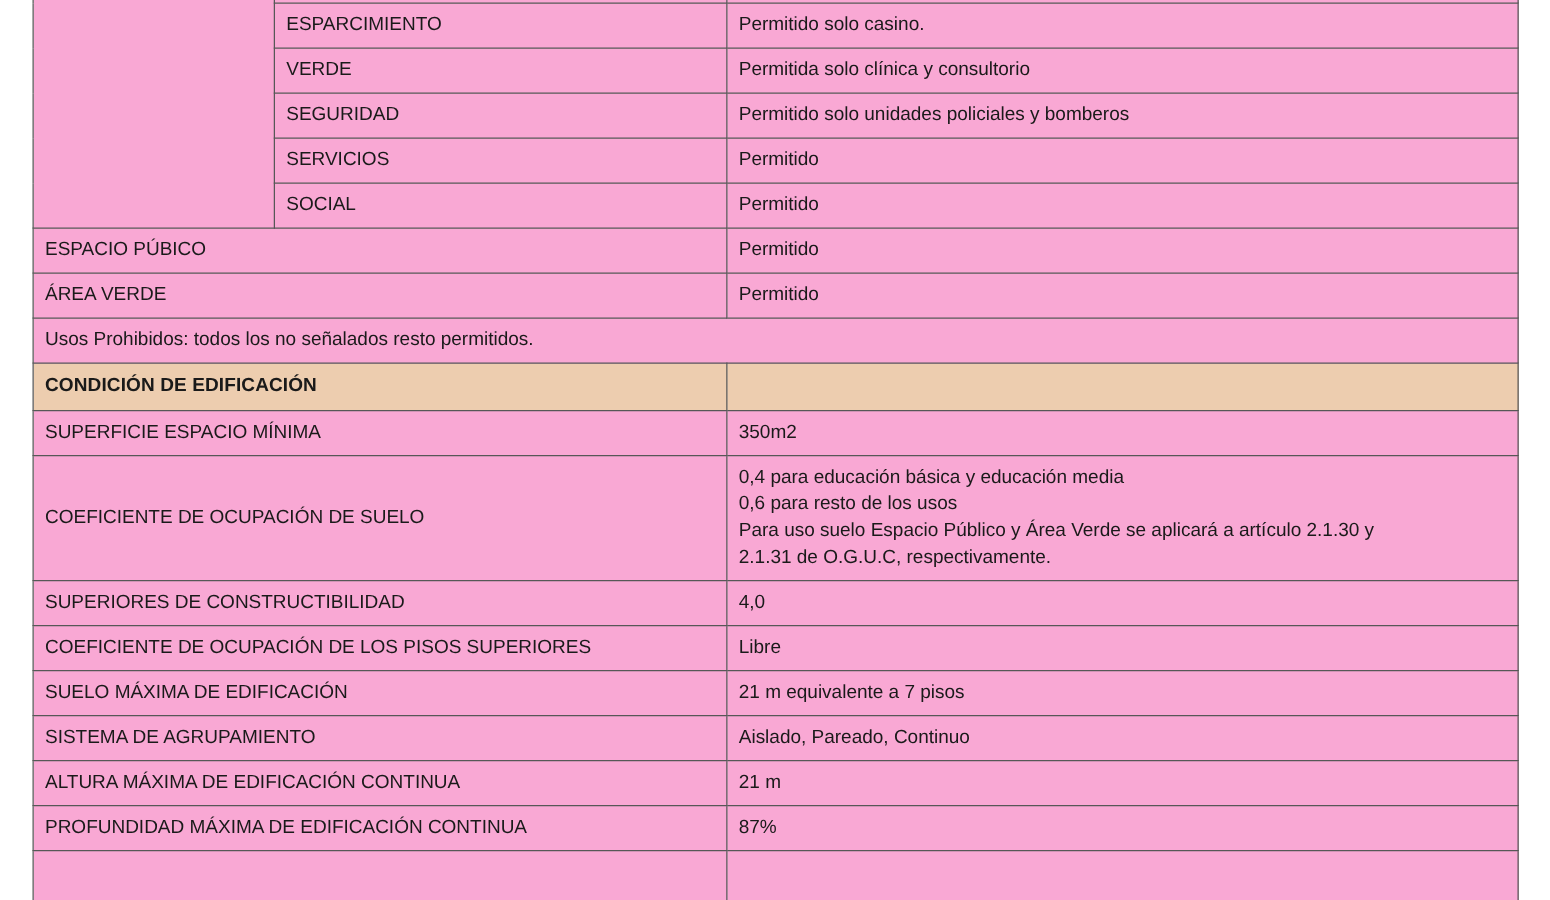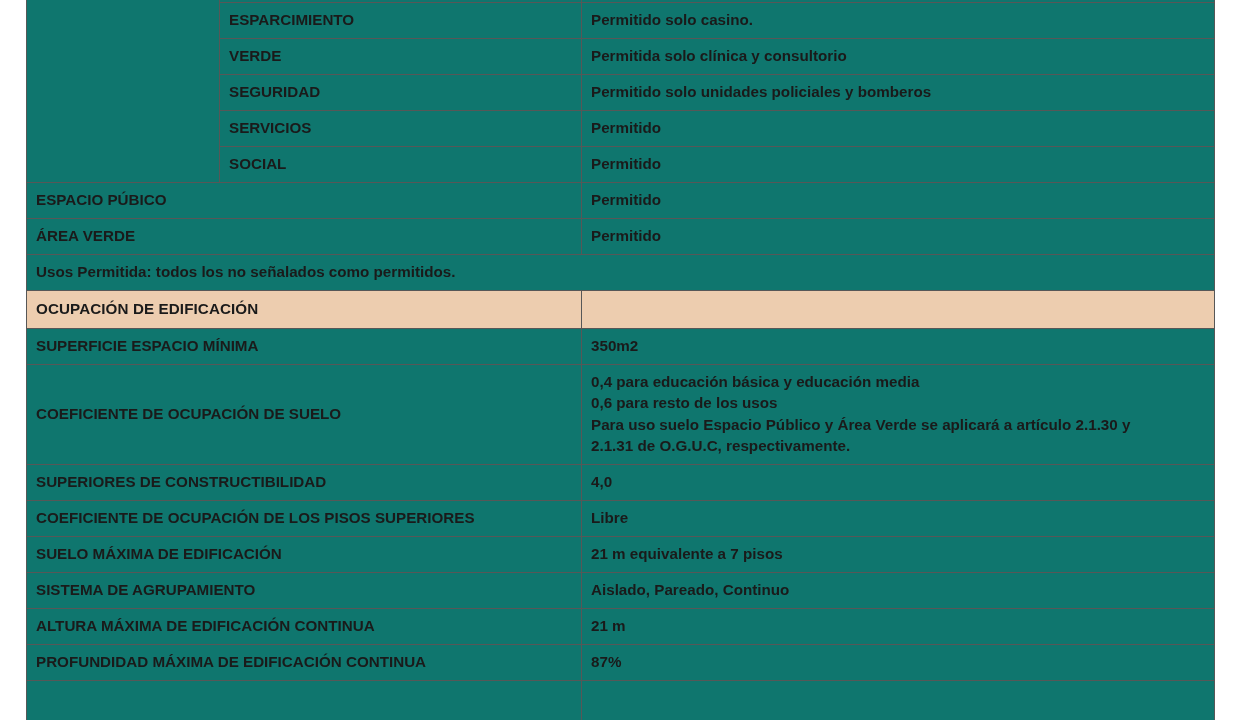--- a/index.html
+++ b/index.html
@@ -32,22 +32,22 @@
     border-collapse: collapse;
     table-layout: fixed;
     font-size: 15.2px;
   }
 
   .zoning-table td {
     border: 1.4px solid #575757;
     padding: 6px 9px 7px 9px;
     vertical-align: top;
     line-height: 1.42;
-    font-weight: 700;
-    background: #0f766e;
+    font-weight: 400;
+    background: #f9a8d4;
   }
 
   
   .col-a { width: 193px; }
   .col-b { width: 362px; }
   .col-c { width: 633px; }
 
   td.cat-cell {
     vertical-align: top;
     padding-top: 8px;
@@ -122,25 +122,25 @@
       <tr class="r-std">
         <td colspan="2">ESPACIO PÚBICO</td>
         <td>Permitido</td>
       </tr>
       <tr class="r-std">
         <td colspan="2">ÁREA VERDE</td>
         <td>Permitido</td>
       </tr>
 
       <tr class="r-std">
-        <td colspan="3">Usos Permitida: todos los no señalados como permitidos.</td>
+        <td colspan="3">Usos Prohibidos: todos los no señalados resto permitidos.</td>
       </tr>
 
       <tr class="section-band">
-        <td colspan="2">OCUPACIÓN DE EDIFICACIÓN</td>
+        <td colspan="2">CONDICIÓN DE EDIFICACIÓN</td>
         <td></td>
       </tr>
 
       <tr class="r-std">
         <td colspan="2">SUPERFICIE ESPACIO MÍNIMA</td>
         <td>350m2</td>
       </tr>
 
       <tr>
         <td colspan="2" class="tall-label">COEFICIENTE DE OCUPACIÓN DE SUELO</td>

